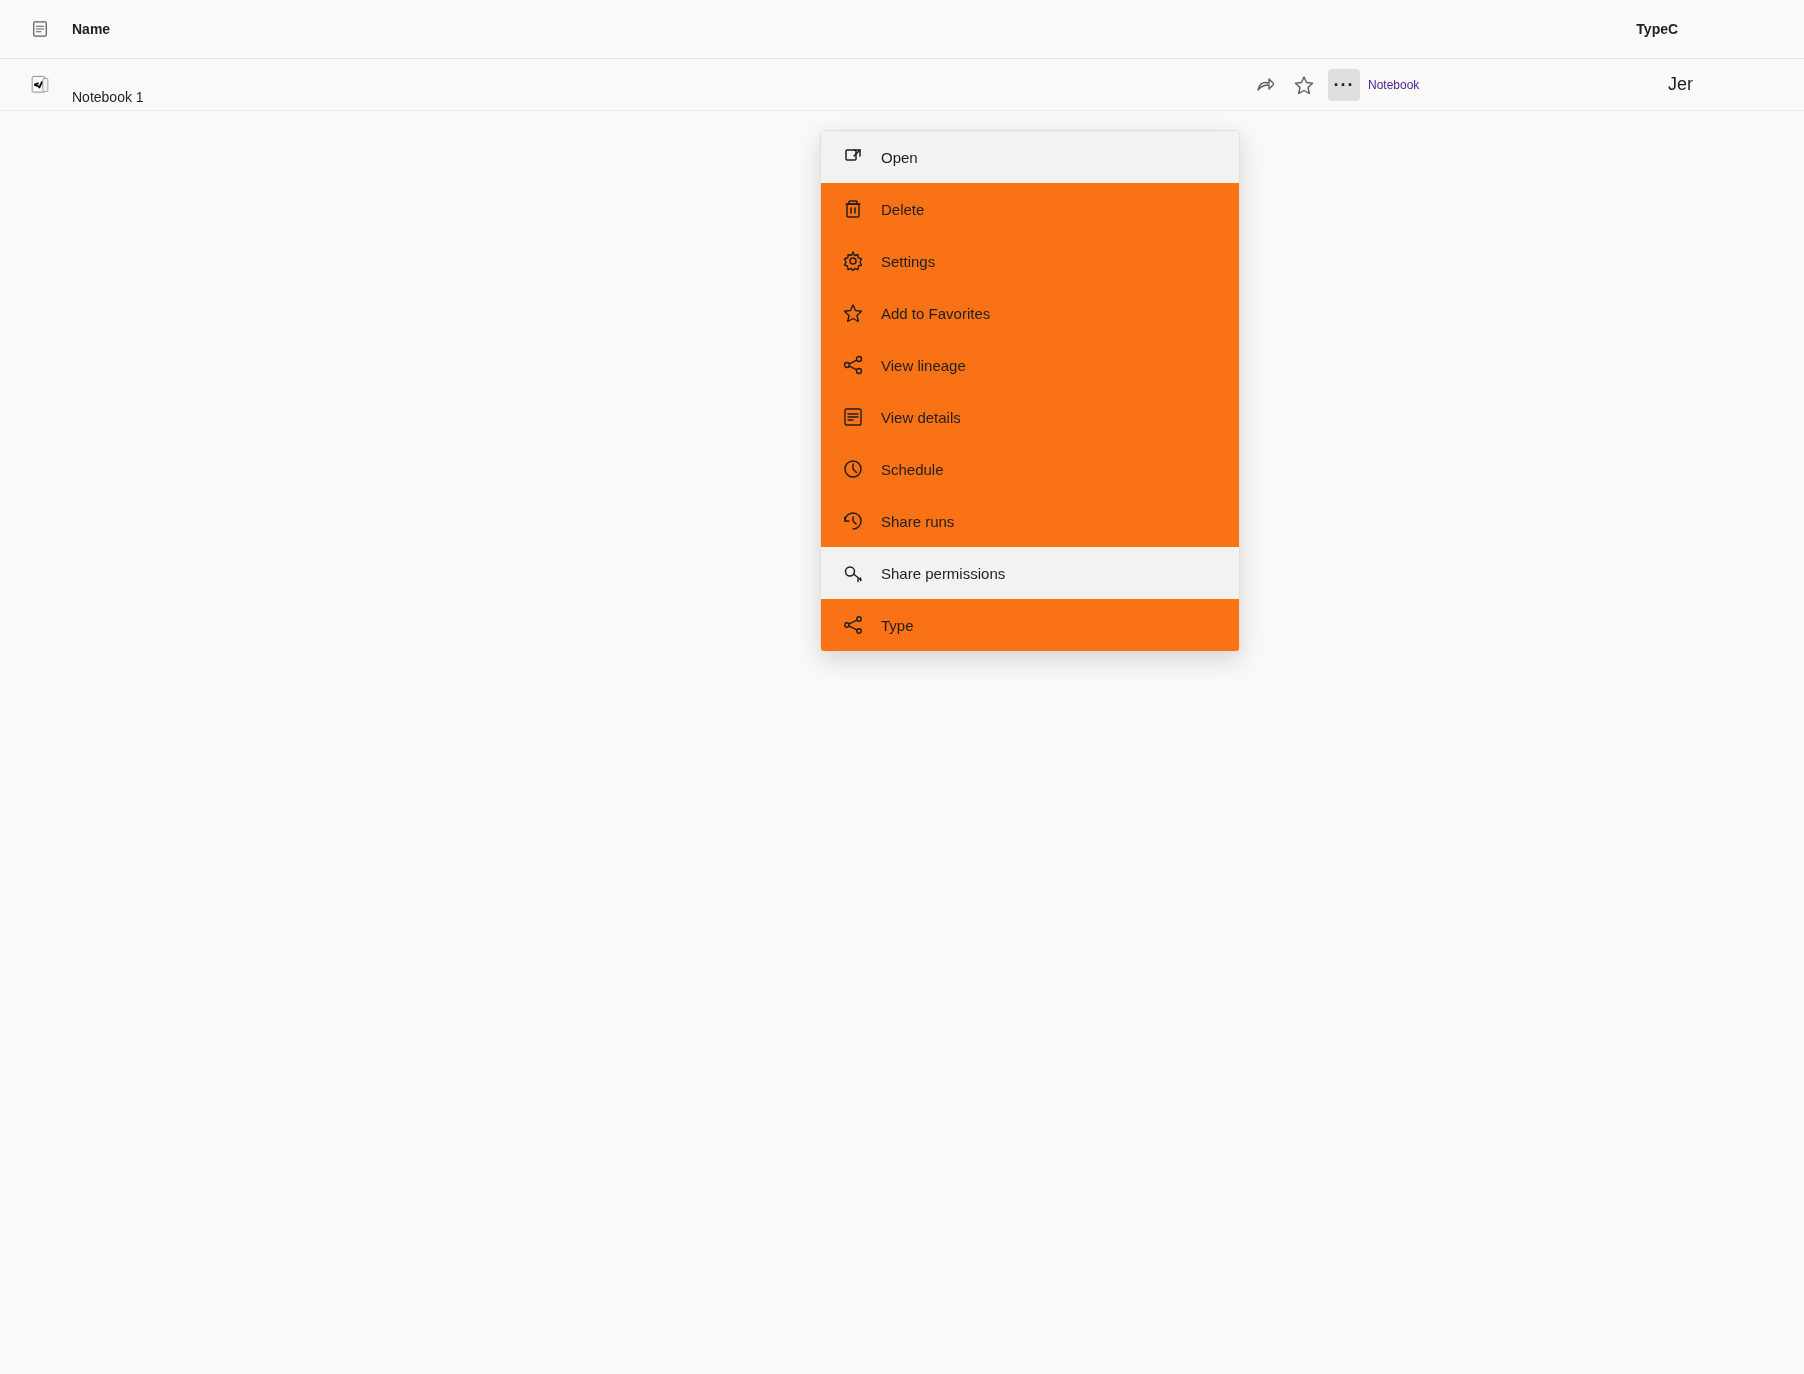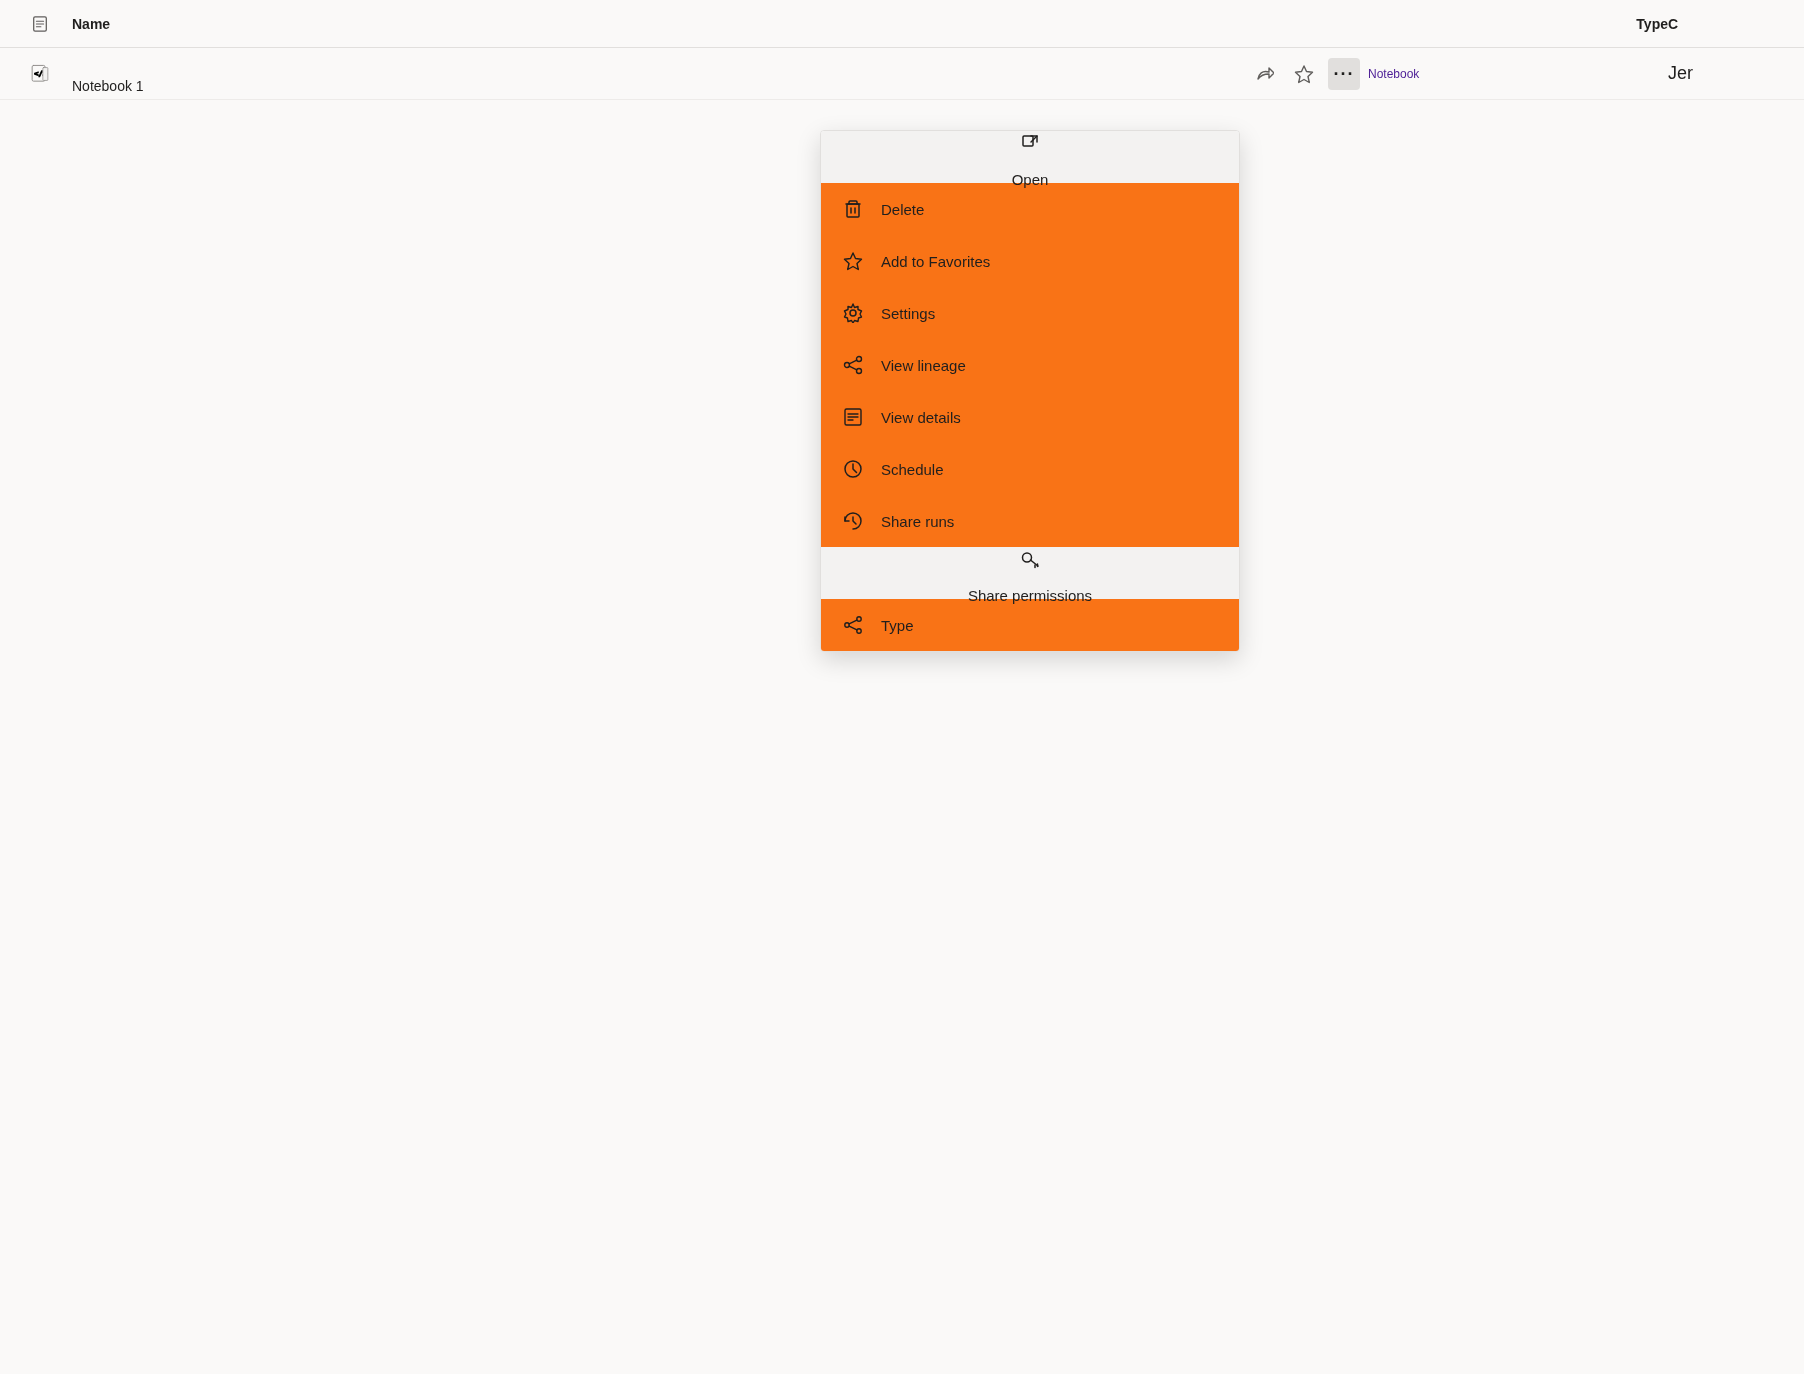--- a/index.html
+++ b/index.html
@@ -22,21 +22,21 @@
       width: 100%;
       height: 100%;
       background: #faf9f8;
       position: relative;
     }
 
     
     .table-header {
       display: flex;
       align-items: center;
-      height: 48px;
+      height: 59px;
       background: #faf9f8;
       border-bottom: 1px solid #e1dfdd;
       padding: 0 16px;
     }
 
     .header-icon-cell {
       width: 48px;
       display: flex;
       align-items: center;
       justify-content: center;
@@ -159,21 +159,20 @@
       align-items: center;
       height: 52px;
       padding: 0 20px;
       cursor: pointer;
       gap: 16px;
       background: #f97316;
     }
 
     .menu-item.highlighted {
       background: #f3f2f1;
-      flex-direction: column;
     }
 
     .menu-item-icon {
       width: 24px;
       height: 24px;
       display: flex;
       align-items: center;
       justify-content: center;
       flex-shrink: 0;
       color: #201f1e;
@@ -270,34 +269,34 @@
           <line x1="8" y1="9" x2="8" y2="14" stroke-width="1.5"></line>
           <line x1="12" y1="9" x2="12" y2="14" stroke-width="1.5"></line>
         </svg>
       </span>
       <span class="menu-item-label">Delete</span>
     </div>
 
     <div class="menu-item">
       <span class="menu-item-icon">
         <svg viewBox="0 0 20 20">
-          <polygon points="10,2 12.5,7.5 18.5,8.2 14,12.5 15.3,18.5 10,15.5 4.7,18.5 6,12.5 1.5,8.2 7.5,7.5" stroke-width="1.4"></polygon>
-        </svg>
-      </span>
-      <span class="menu-item-label">Add to Favorites</span>
-    </div>
-
-    <div class="menu-item">
-      <span class="menu-item-icon">
-        <svg viewBox="0 0 20 20">
           <circle cx="10" cy="10" r="3" stroke-width="1.5"></circle>
           <path d="M10,1 L11.5,4.5 L15,3.5 L15,6.5 L18.5,8 L17,11 L18.5,14 L15.5,15 L15,18.5 L11.5,17.5 L10,20 L8.5,17.5 L5,18.5 L4.5,15 L1.5,14 L3,11 L1.5,8 L5,6.5 L5,3.5 L8.5,4.5 Z" stroke-width="1.4"></path>
         </svg>
       </span>
       <span class="menu-item-label">Settings</span>
+    </div>
+
+    <div class="menu-item">
+      <span class="menu-item-icon">
+        <svg viewBox="0 0 20 20">
+          <polygon points="10,2 12.5,7.5 18.5,8.2 14,12.5 15.3,18.5 10,15.5 4.7,18.5 6,12.5 1.5,8.2 7.5,7.5" stroke-width="1.4"></polygon>
+        </svg>
+      </span>
+      <span class="menu-item-label">Add to Favorites</span>
     </div>
 
     <div class="menu-item">
       <span class="menu-item-icon">
         <svg viewBox="0 0 20 20">
           <circle cx="4" cy="10" r="2.5" stroke-width="1.4"></circle>
           <circle cx="16" cy="4" r="2.5" stroke-width="1.4"></circle>
           <circle cx="16" cy="16" r="2.5" stroke-width="1.4"></circle>
           <line x1="6.2" y1="8.8" x2="13.8" y2="5.2" stroke-width="1.4"></line>
           <line x1="6.2" y1="11.2" x2="13.8" y2="14.8" stroke-width="1.4"></line>

